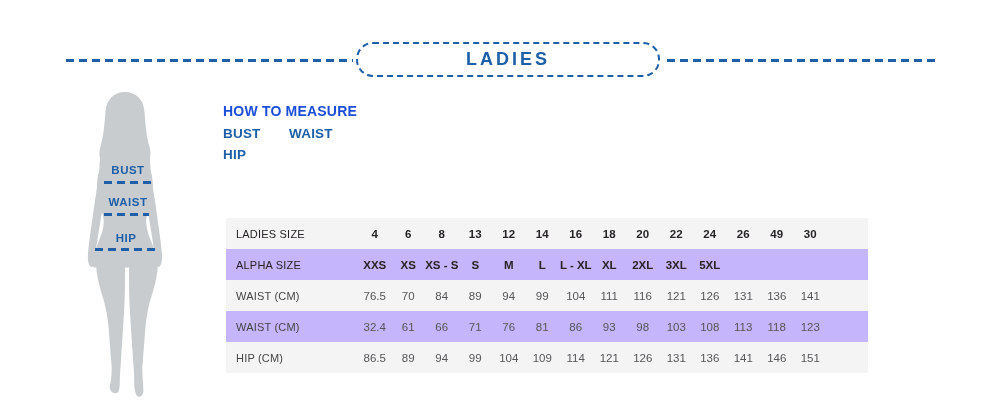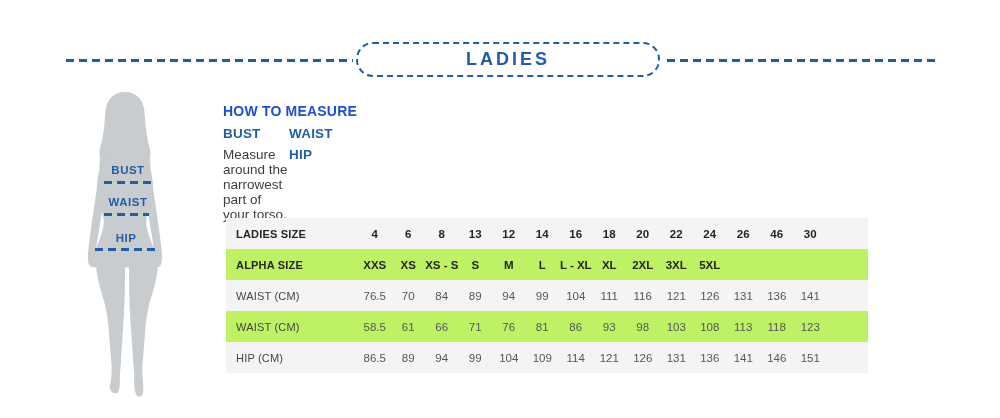--- a/index.html
+++ b/index.html
@@ -30,24 +30,24 @@
   .fig-dash{position:absolute;height:3px;
     background:repeating-linear-gradient(90deg,#1e5fa8 0 8px,transparent 8px 13px);}
   
   .htm{position:absolute;left:190px;top:103px;width:690px;}
   .htm-title{font-size:14px;font-weight:bold;color:#1d4ed8;margin:0 0 7px 0;letter-spacing:0.2px;}
   .htm-grid{display:grid;grid-template-columns:66px auto;row-gap:6px;font-size:13.5px;}
   .htm-term{color:#1e5fa8;font-weight:bold;letter-spacing:0.2px;}
   .htm-desc{color:#3e3e40;}
   
   .size-table{position:absolute;left:193px;top:218px;width:642px;}
-  .trow{display:flex;align-items:center;height:31px;background:#bef264;}
+  .trow{display:flex;align-items:center;height:31px;background:#c4b5fd;}
   .trow.alt{background:#f4f4f4;}
   .tlabel{width:122px;padding-left:10px;font-size:11px;color:#454547;letter-spacing:0.2px;}
-  .trow.bold-row .tlabel{font-weight:bold;color:#272427;}
+  .trow.bold-row .tlabel{font-weight:normal;color:#272427;}
   .tcell{width:33.5px;text-align:center;font-size:11.5px;color:#555659;white-space:nowrap;}
   .trow.bold-row .tcell{font-weight:bold;color:#272427;}
 </style>
 </head>
 <body>
 
 <div class="canvas">
 
   <div class="hdash left"></div>
   <div class="header-box">
@@ -93,41 +93,40 @@
   <div class="fig-dash" style="left:71px;top:213px;width:45px;"></div>
 
   <div class="fig-label" style="left:68px;top:232px;width:50px;">HIP</div>
   <div class="fig-dash" style="left:62px;top:248px;width:60px;"></div>
 
   <div class="htm">
     <div class="htm-title">HOW TO MEASURE</div>
     <div class="htm-grid">
       <div class="htm-term">BUST</div>
       <div class="htm-term">WAIST</div>
-      <div class="htm-desc">Measure around the narrowest part of your torso.</div>
       <div class="htm-term">HIP</div>
     </div>
   </div>
 
   <div class="size-table">
       <div class="trow alt bold-row">
         <div class="tlabel">LADIES SIZE</div>
         <div class="tcell">4</div>
         <div class="tcell">6</div>
         <div class="tcell">8</div>
         <div class="tcell">13</div>
         <div class="tcell">12</div>
         <div class="tcell">14</div>
         <div class="tcell">16</div>
         <div class="tcell">18</div>
         <div class="tcell">20</div>
         <div class="tcell">22</div>
         <div class="tcell">24</div>
         <div class="tcell">26</div>
-        <div class="tcell">46</div>
+        <div class="tcell">49</div>
         <div class="tcell">30</div>
       </div>
       <div class="trow bold-row">
         <div class="tlabel">ALPHA SIZE</div>
         <div class="tcell">XXS</div>
         <div class="tcell">XS</div>
         <div class="tcell">XS - S</div>
         <div class="tcell">S</div>
         <div class="tcell">M</div>
         <div class="tcell">L</div>
@@ -152,21 +151,21 @@
         <div class="tcell">111</div>
         <div class="tcell">116</div>
         <div class="tcell">121</div>
         <div class="tcell">126</div>
         <div class="tcell">131</div>
         <div class="tcell">136</div>
         <div class="tcell">141</div>
       </div>
       <div class="trow">
         <div class="tlabel">WAIST (CM)</div>
-        <div class="tcell">58.5</div>
+        <div class="tcell">32.4</div>
         <div class="tcell">61</div>
         <div class="tcell">66</div>
         <div class="tcell">71</div>
         <div class="tcell">76</div>
         <div class="tcell">81</div>
         <div class="tcell">86</div>
         <div class="tcell">93</div>
         <div class="tcell">98</div>
         <div class="tcell">103</div>
         <div class="tcell">108</div>

